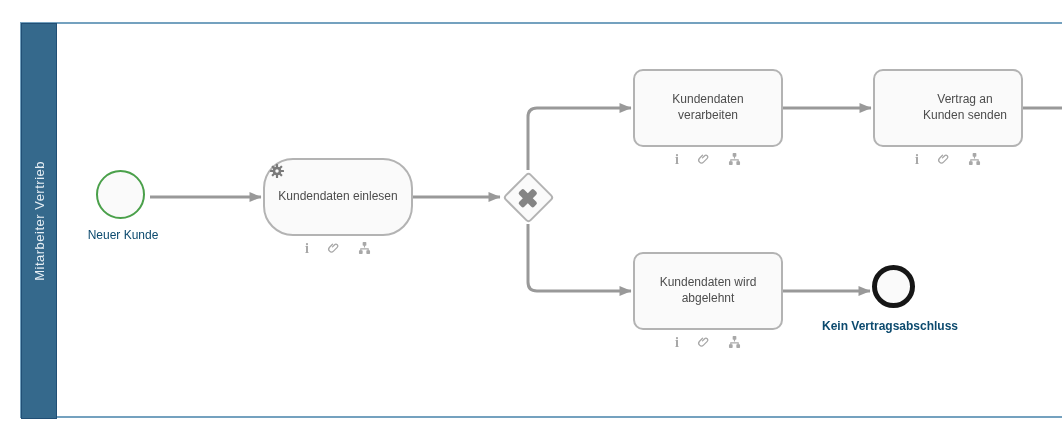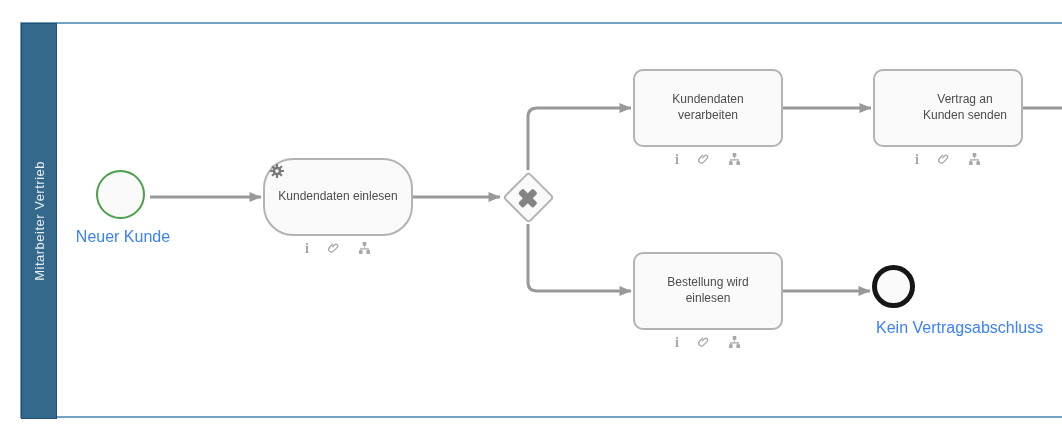--- a/index.html
+++ b/index.html
@@ -32,21 +32,21 @@
   .task{
     width:150px;height:78px;border:2px solid var(--task_border);border-radius:10px;
     background:var(--task_fill);display:flex;align-items:center;justify-content:center;
     text-align:center;font-size:12px;color:var(--task_text);line-height:1.3;padding:4px 10px;
   }
   .gear{position:absolute;left:5px;top:4px;width:14px;height:14px;}
   .event{border-radius:50%;background:var(--task_fill);}
   .start-event{width:49px;height:49px;border:2px solid var(--start_stroke);}
   .end-event{width:43px;height:43px;border:5px solid var(--end_stroke);}
   .node-label{
-    position:absolute;z-index:2;font-size:16px;color:#3b82f6;text-align:center;white-space:nowrap;
+    position:absolute;z-index:2;font-size:12px;color:#0c4a6e;text-align:center;white-space:nowrap;
   }
   .gateway{
     width:37px;height:37px;border:2px solid var(--task_border);border-radius:4px;
     background:var(--task_fill);transform:rotate(45deg);
   }
   .gw-bar{position:absolute;background:var(--gateway_mark);border-radius:2px;}
   .gw-bar.h{left:6px;top:14px;width:21px;height:7px;}
   .gw-bar.v{left:13px;top:7px;width:7px;height:21px;}
   .markers{
     position:absolute;z-index:2;width:150px;display:flex;justify-content:center;
@@ -142,29 +142,29 @@
   </svg>
   <svg width="13" height="12" viewBox="0 0 14 13">
     <path d="M7 3 V6 M3 10 V7.5 H11 V10" fill="none" style="stroke:var(--marker_icon)" stroke-width="1.2"></path>
     <rect x="5" y="0" width="4" height="4" rx="0.8" style="fill:var(--marker_icon)"></rect>
     <rect x="1" y="9" width="4" height="4" rx="0.8" style="fill:var(--marker_icon)"></rect>
     <rect x="9" y="9" width="4" height="4" rx="0.8" style="fill:var(--marker_icon)"></rect>
   </svg>
 </div>
 
 <div class="node task" style="left:633px;top:252px;">
-  <span>Bestellung wird einlesen</span>
+  <span>Kundendaten wird abgelehnt</span>
 </div>
 <div class="markers" style="left:633px;top:335px;">
   <span class="mk-info">i</span>
   <svg class="mk-clip" width="13" height="13" viewBox="0 0 14 14">
     <path d="M5 6.5 V3.3 a2 2 0 0 1 4 0 V9 a3 3 0 0 1 -6 0 V4.5" fill="none" style="stroke:var(--marker_icon)" stroke-width="1.4" stroke-linecap="round"></path>
   </svg>
   <svg width="13" height="12" viewBox="0 0 14 13">
     <path d="M7 3 V6 M3 10 V7.5 H11 V10" fill="none" style="stroke:var(--marker_icon)" stroke-width="1.2"></path>
     <rect x="5" y="0" width="4" height="4" rx="0.8" style="fill:var(--marker_icon)"></rect>
     <rect x="1" y="9" width="4" height="4" rx="0.8" style="fill:var(--marker_icon)"></rect>
     <rect x="9" y="9" width="4" height="4" rx="0.8" style="fill:var(--marker_icon)"></rect>
   </svg>
 </div>
 
 <div class="node event end-event" style="left:872px;top:265px;"></div>
-<div class="node-label" style="left:876px;top:319px;width:140px;">Kein Vertragsabschluss</div>
+<div class="node-label" style="left:820px;top:319px;width:140px;font-weight:bold;">Kein Vertragsabschluss</div>
 
 </body></html>

